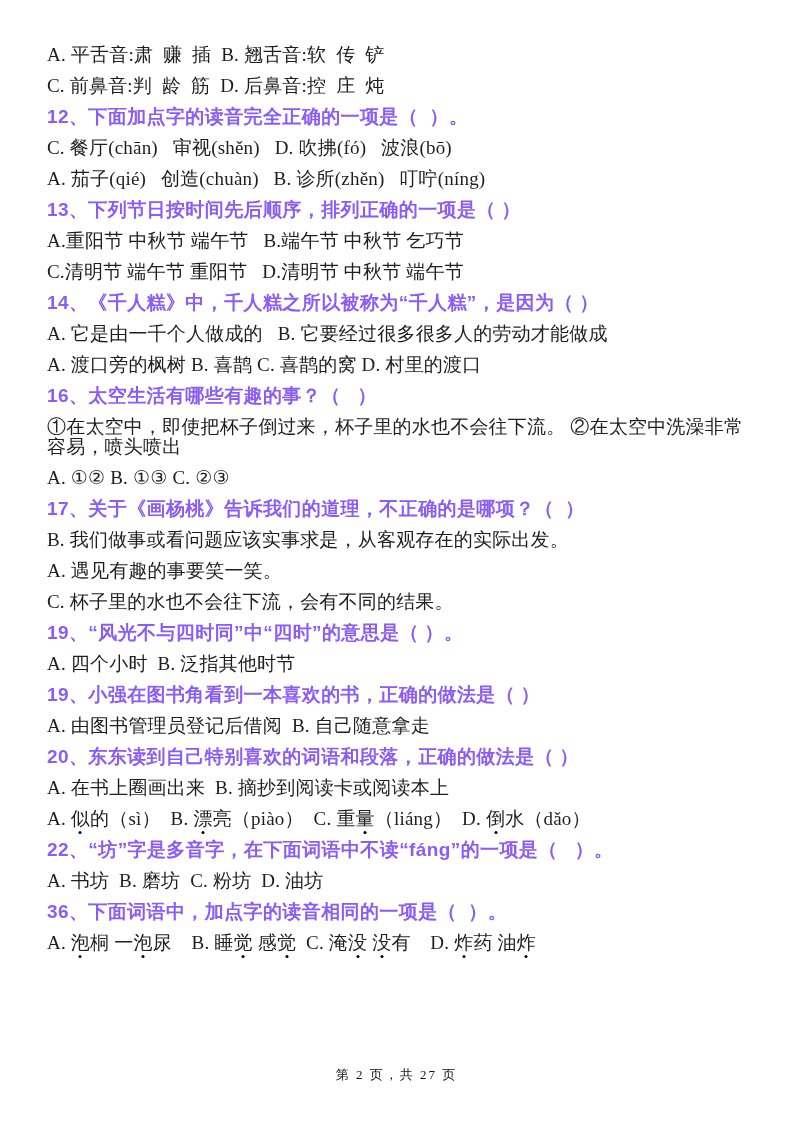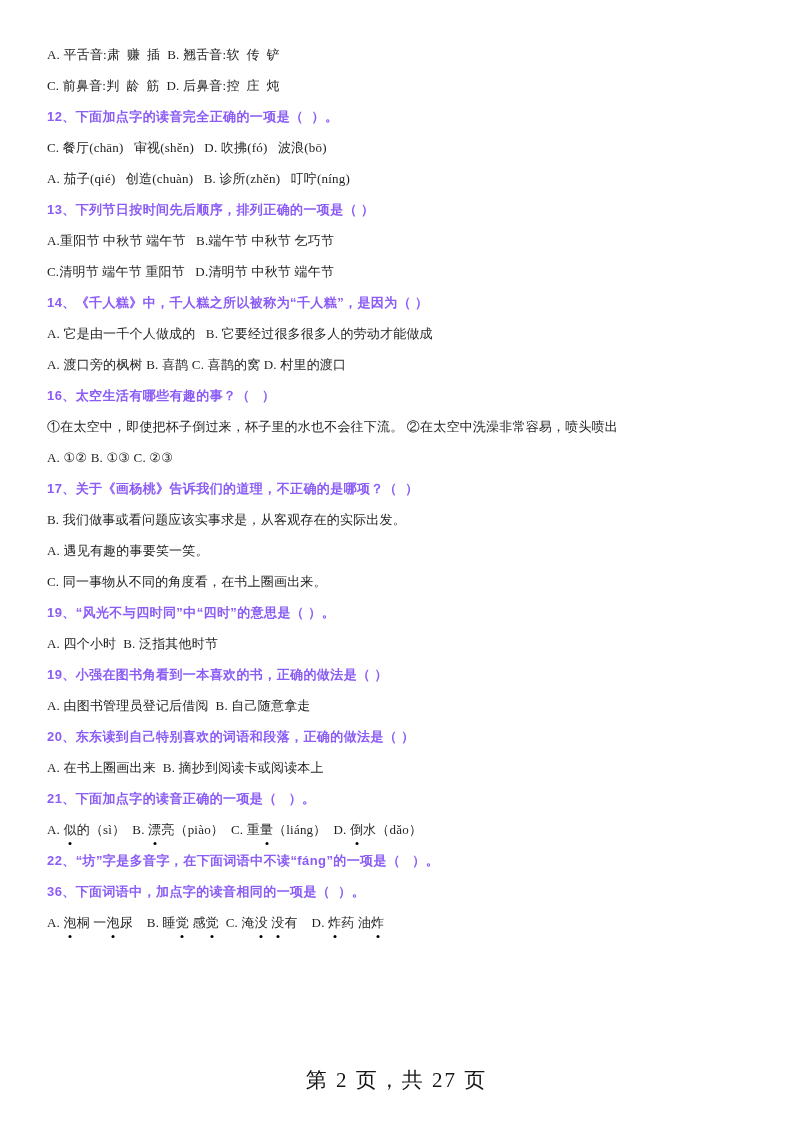--- a/index.html
+++ b/index.html
@@ -18,21 +18,21 @@
     position: absolute;
     top: 0; left: 0;
     width: 793px;
     height: 1122px;
     background: #ffffff;
   }
   .content {
     padding: 45px 36px 0 47px;
   }
   .line {
-    font-size: 13px;
+    font-size: 19px;
     line-height: 20px;
     margin-bottom: 11px;
     white-space: pre-wrap;
     color: #1e1e1e;
     letter-spacing: 0.2px;
   }
   .line.question {
     font-weight: 700;
     color: #8b5cf6;
     font-family: "Liberation Sans", "DejaVu Sans", sans-serif;
@@ -55,21 +55,21 @@
     height: 3px;
     border-radius: 50%;
     background: #000;
   }
   .footer {
     position: absolute;
     top: 1066px;
     left: 0;
     width: 100%;
     text-align: center;
-    font-size: 21px;
+    font-size: 13px;
     color: #151515;
     letter-spacing: 2px;
     font-family: "Liberation Serif", "DejaVu Serif", serif;
   }
 </style>
 </head>
 <body>
 
 <div class="page">
   <div class="content" id="lines-container">
@@ -83,27 +83,27 @@
       <div class="line option"><span>C.清明节 端午节 重阳节   D.清明节 中秋节 端午节</span></div>
       <div class="line question"><span>14、《千人糕》中，千人糕之所以被称为“千人糕”，是因为（ ）</span></div>
       <div class="line option"><span>A. 它是由一千个人做成的   B. 它要经过很多很多人的劳动才能做成</span></div>
       <div class="line option"><span>A. 渡口旁的枫树 B. 喜鹊 C. 喜鹊的窝 D. 村里的渡口</span></div>
       <div class="line question"><span>16、太空生活有哪些有趣的事？（   ）</span></div>
       <div class="line passage"><span>①在太空中，即使把杯子倒过来，杯子里的水也不会往下流。 ②在太空中洗澡非常容易，喷头喷出</span></div>
       <div class="line option"><span>A. ①② B. ①③ C. ②③</span></div>
       <div class="line question"><span>17、关于《画杨桃》告诉我们的道理，不正确的是哪项？（  ）</span></div>
       <div class="line option"><span>B. 我们做事或看问题应该实事求是，从客观存在的实际出发。</span></div>
       <div class="line option"><span>A. 遇见有趣的事要笑一笑。</span></div>
-      <div class="line option"><span>C. 同一事物从不同的角度看，在书上圈画出来。</span></div>
+      <div class="line option"><span>C. 杯子里的水也不会往下流，会有不同的结果。</span></div>
       <div class="line question"><span>19、“风光不与四时同”中“四时”的意思是（ ）。</span></div>
       <div class="line option"><span>A. 四个小时  B. 泛指其他时节</span></div>
       <div class="line question"><span>19、小强在图书角看到一本喜欢的书，正确的做法是（ ）</span></div>
       <div class="line option"><span>A. 由图书管理员登记后借阅  B. 自己随意拿走</span></div>
       <div class="line question"><span>20、东东读到自己特别喜欢的词语和段落，正确的做法是（ ）</span></div>
       <div class="line option"><span>A. 在书上圈画出来  B. 摘抄到阅读卡或阅读本上</span></div>
-      <div class="line question"><span>21、下面加点字的读音正确的一项是（   ）。</span></div>
       <div class="line option"><span>A. </span><span class="dot-char">似</span><span>的（sì）  B. </span><span class="dot-char">漂</span><span>亮（piào）  C. 重</span><span class="dot-char">量</span><span>（liáng）  D. </span><span class="dot-char">倒</span><span>水（dǎo）</span></div>
       <div class="line question"><span>22、“坊”字是多音字，在下面词语中不读“fáng”的一项是（   ）。</span></div>
+      <div class="line option"><span>A. 书坊  B. 磨坊  C. 粉坊  D. 油坊</span></div>
       <div class="line question"><span>36、下面词语中，加点字的读音相同的一项是（  ）。</span></div>
       <div class="line option"><span>A. </span><span class="dot-char">泡</span><span>桐 一</span><span class="dot-char">泡</span><span>尿    B. 睡</span><span class="dot-char">觉</span><span> 感</span><span class="dot-char">觉</span><span>  C. 淹</span><span class="dot-char">没</span><span> </span><span class="dot-char">没</span><span>有    D. </span><span class="dot-char">炸</span><span>药 油</span><span class="dot-char">炸</span></div>
     </div>
   <div class="footer">第 2 页，共 27 页</div>
 </div>
 
 </body></html>

